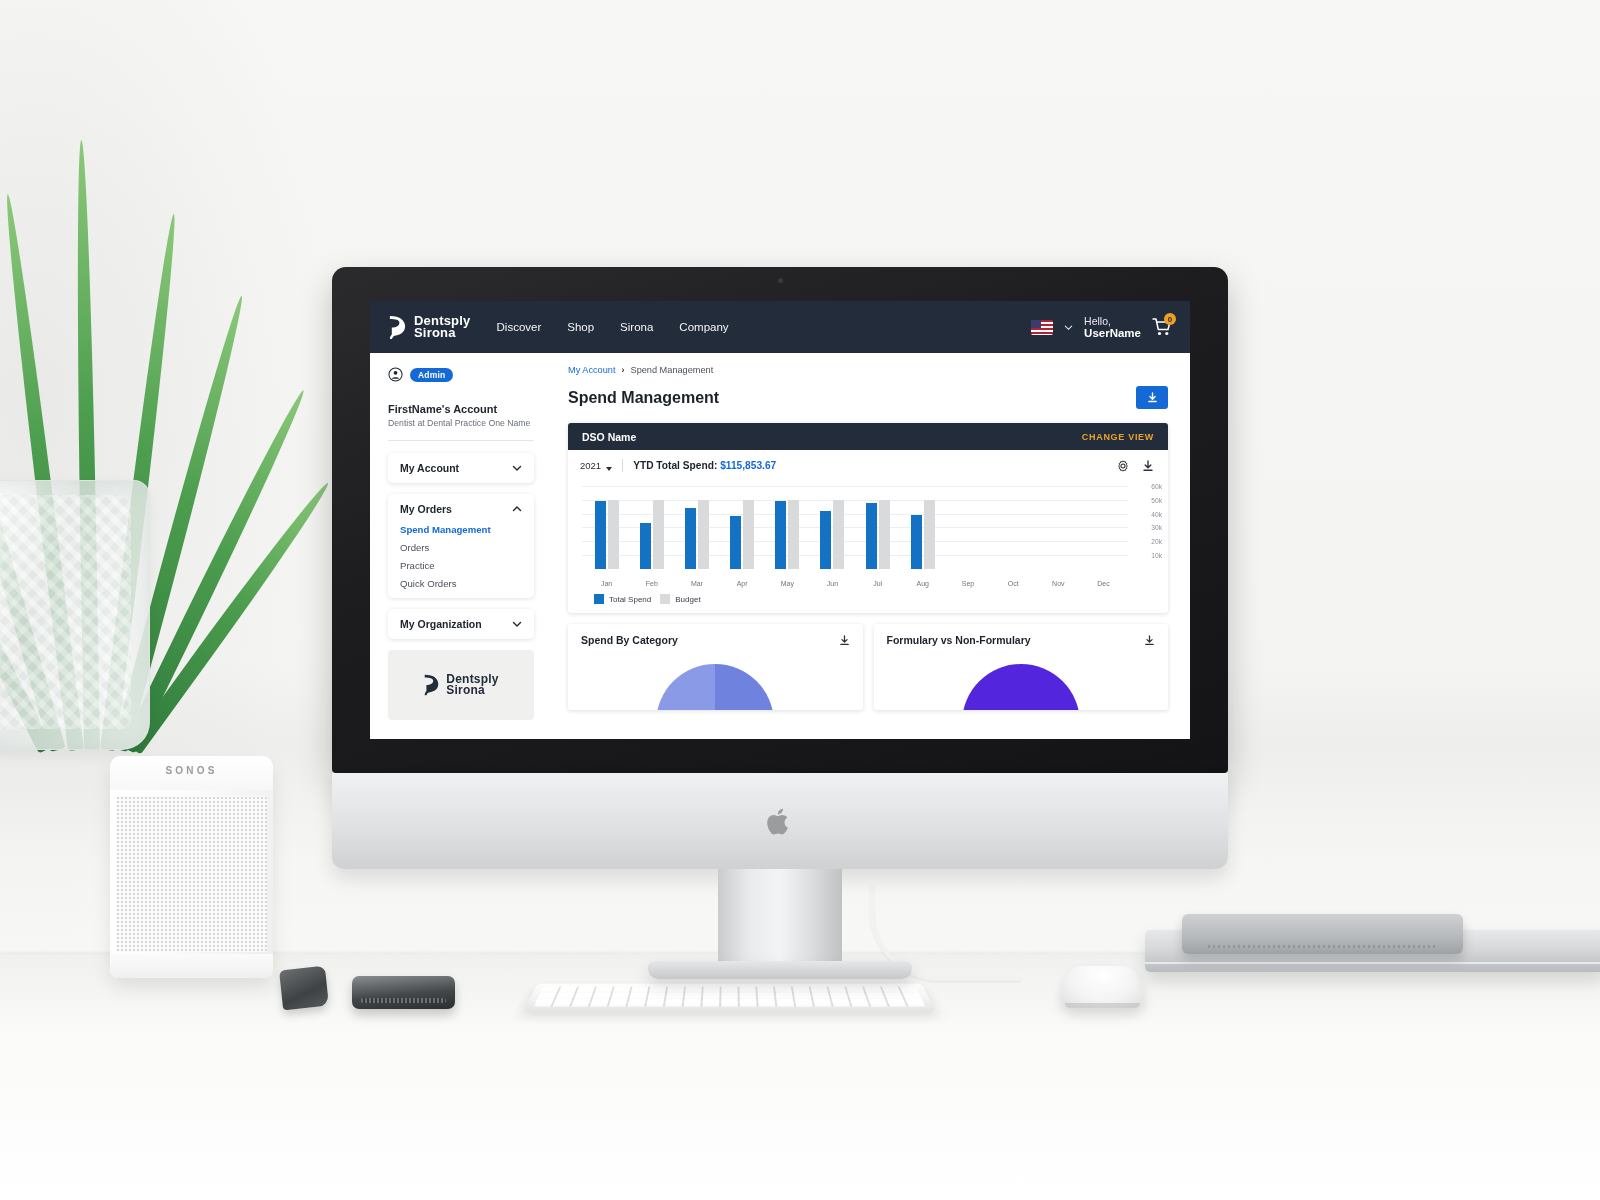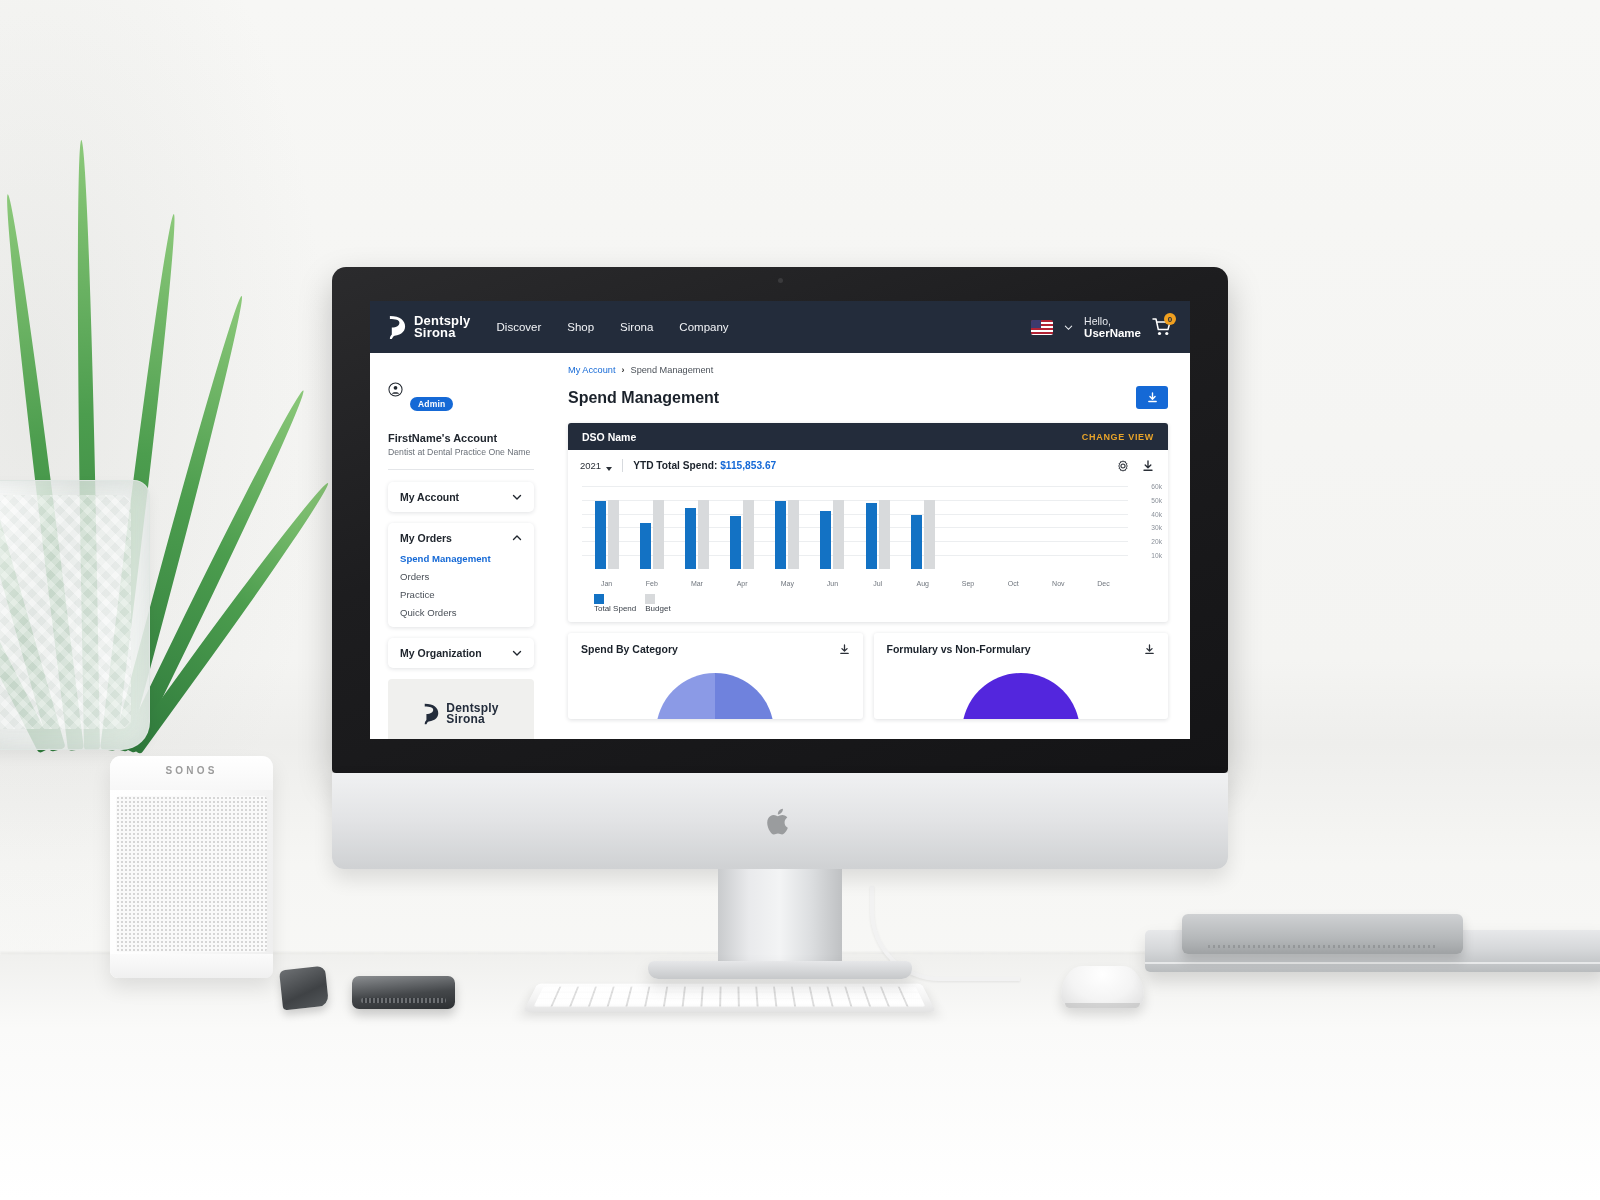--- a/index.html
+++ b/index.html
@@ -239,21 +239,21 @@
   
   .appbody { display:flex; height:386px; background:#fff; }
   .sidebar { width:180px; padding:14px 16px 0 18px; }
   .content { flex:1; padding:12px 22px 0 18px; position:relative; }
 
   
   .acct-row { display:flex; align-items:center; gap:7px; }
   .avatar { width:15px; height:15px; }
   .admin-pill {
     background:#1569d6; color:#fff; font-size:8.5px; font-weight:700;
-    padding:2px 8px; border-radius:9px; letter-spacing:.2px;margin-top:30px;
+    padding:2px 8px; border-radius:9px; letter-spacing:.2px;
   }
   .acct-name { font-size:11px; font-weight:700; color:#20262e; margin-top:21px; }
   .acct-sub { font-size:8.7px; color:#6a7078; line-height:11px; margin-top:3px; }
   .divider { height:1px; background:#e4e6e9; margin:11px 0 12px 0; }
 
   .nav-card {
     background:#fff; border-radius:5px; margin-bottom:11px;
     box-shadow: 0 1px 4px rgba(20,30,45,.13);
     padding:9px 12px;
   }
@@ -322,21 +322,21 @@
   .ylabels { position:absolute; right:6px; top:4px; bottom:22px; width:30px; }
   .ylab { position:absolute; right:0; font-size:6.6px; color:#8a9099; transform:translateY(-50%); }
   .bars { position:absolute; left:16px; right:42px; bottom:22px; top:4px; display:flex; }
   .barcol { flex:1; position:relative; display:flex; align-items:flex-end; justify-content:center; gap:2px; }
   .bar-spend { width:11px; background:#1372c4; }
   .bar-budget { width:11px; background:#d8dadc; }
   .xlabels { position:absolute; left:16px; right:42px; bottom:4px; display:flex; }
   .xlab { flex:1; text-align:center; font-size:7px; color:#6f757d; }
 
   .legend { display:flex; align-items:center; gap:9px; padding:3px 0 9px 26px; }
-  .leg { display:flex; align-items:flex-start; font-size:8px; color:#3a4049;flex-direction:column; }
+  .leg { display:flex; align-items:flex-end; gap:5px; font-size:8px; color:#3a4049; }
   .swatch { width:10px; height:10px; }
   .sw-blue { background:#1372c4; }
   .sw-gray { background:#d8dadc; }
 
   
   .lower { margin-top:11px; display:flex; gap:11px; }
   .lowcard {
     flex:1; background:#fff; border-radius:3px;
     box-shadow: 0 1px 4px rgba(20,30,45,.14);
     padding:10px 13px 0 13px; position:relative; overflow:hidden; height:86px;

